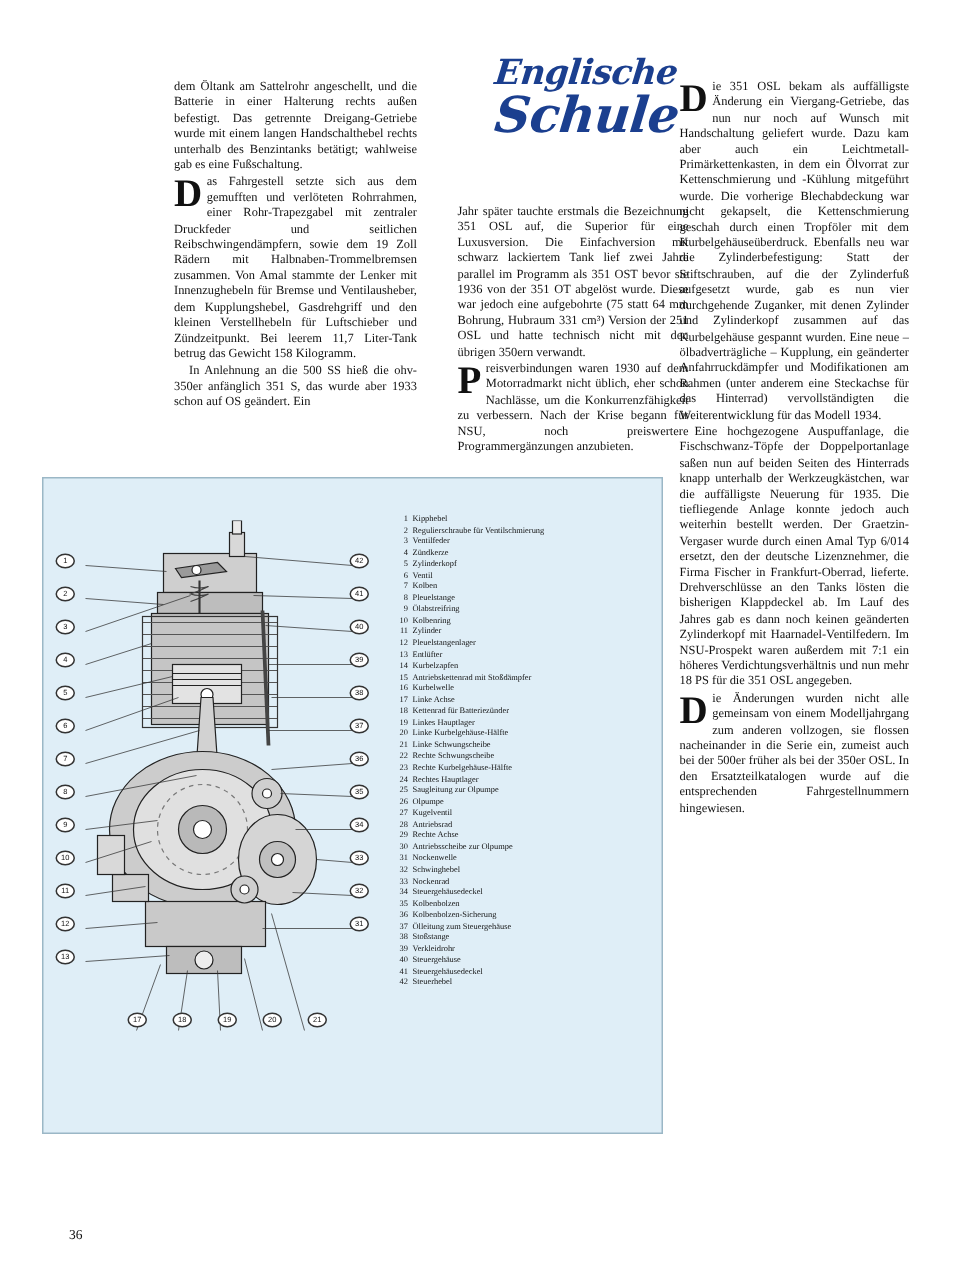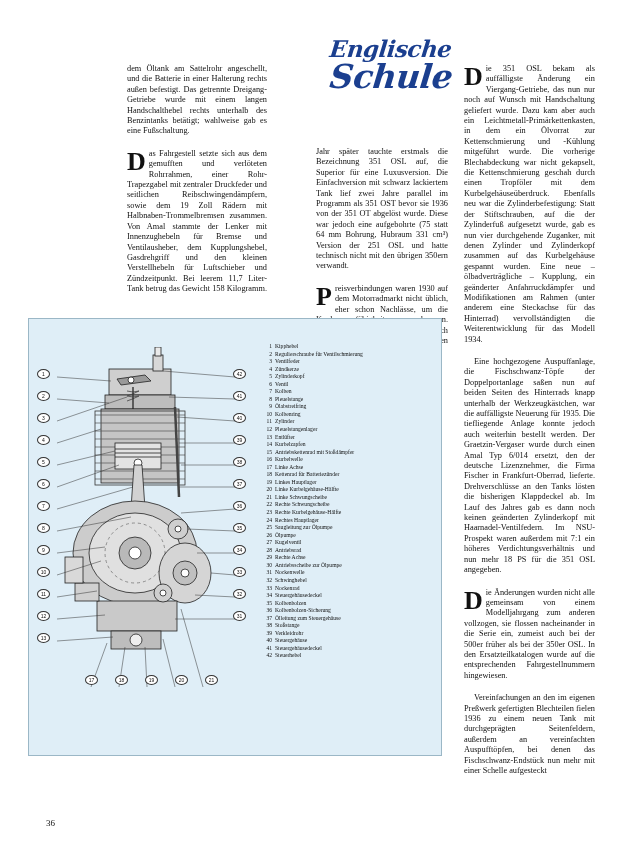--- a/index.html
+++ b/index.html
@@ -56,21 +56,21 @@
   .col {
     position: absolute;
     font-size: 8.3px;
     line-height: 10.4px;
     text-align: justify;
     text-justify: inter-word;
     hyphens: auto;
     color: #111;
   }
   .col p {
-    margin: 12px;
+    margin: 1px;
     text-indent: 10px;
   }
   .col p.noind { text-indent: 0; }
 
   #col1 { left: 115px; top: 52px;  width: 164px; }
   #col2 { left: 304px; top: 135px; width: 156px; }
   #col3 { left: 452px; top: 52px;  width: 155px; }
 
   
   .dropcap {
@@ -151,32 +151,32 @@
 <div class="page">
 
   <div class="masthead">
     <div class="l1">Englische</div><br>
     <div class="l2">Schule</div>
   </div>
 
   <div class="col" id="col1">
     <p class="noind">dem Öltank am Sattelrohr angeschellt, und die Batterie in einer Halterung rechts außen befestigt. Das getrennte Dreigang-Getriebe wurde mit einem langen Handschalthebel rechts unterhalb des Benzintanks betätigt; wahlweise gab es eine Fußschaltung.</p>
     <p class="noind"><span class="dropcap">D</span><span>as Fahrgestell setzte sich aus dem gemufften und verlöteten Rohrrahmen, einer Rohr-Trapezgabel mit zentraler Druckfeder und seitlichen Reibschwingendämpfern, sowie dem 19 Zoll Rädern mit Halbnaben-Trommelbremsen zusammen. Von Amal stammte der Lenker mit Innenzughebeln für Bremse und Ventilausheber, dem Kupplungshebel, Gasdrehgriff und den kleinen Verstellhebeln für Luftschieber und Zündzeitpunkt. Bei leerem 11,7 Liter-Tank betrug das Gewicht 158 Kilogramm.</span></p>
+    <p>In Anlehnung an die 500 SS hieß die ohv-350er anfänglich 351 S, das wurde aber 1933 schon auf OS geändert. Ein</p>
   </div>
 
   <div class="col" id="col2">
     <p class="noind">Jahr später tauchte erstmals die Bezeichnung 351 OSL auf, die Superior für eine Luxusversion. Die Einfachversion mit schwarz lackiertem Tank lief zwei Jahre parallel im Programm als 351 OST bevor sie 1936 von der 351 OT abgelöst wurde. Diese war jedoch eine aufgebohrte (75 statt 64 mm Bohrung, Hubraum 331 cm³) Version der 251 OSL und hatte technisch nicht mit den übrigen 350ern verwandt.</p>
     <p class="noind"><span class="dropcap">P</span><span>reisverbindungen waren 1930 auf dem Motorradmarkt nicht üblich, eher schon Nachlässe, um die Konkurrenzfähigkeit zu verbessern. Nach der Krise begann für NSU, noch preiswertere Programmergänzungen anzubieten.</span></p>
   </div>
 
   <div class="col" id="col3">
     <p class="noind"><span class="dropcap">D</span><span>ie 351 OSL bekam als auffälligste Änderung ein Viergang-Getriebe, das nun nur noch auf Wunsch mit Handschaltung geliefert wurde. Dazu kam aber auch ein Leichtmetall-Primärkettenkasten, in dem ein Ölvorrat zur Kettenschmierung und -Kühlung mitgeführt wurde. Die vorherige Blechabdeckung war nicht gekapselt, die Kettenschmierung geschah durch einen Tropföler mit dem Kurbelgehäuseüberdruck. Ebenfalls neu war die Zylinderbefestigung: Statt der Stiftschrauben, auf die der Zylinderfuß aufgesetzt wurde, gab es nun vier durchgehende Zuganker, mit denen Zylinder und Zylinderkopf zusammen auf das Kurbelgehäuse gespannt wurden. Eine neue – ölbadverträgliche – Kupplung, ein geänderter Anfahrruckdämpfer und Modifikationen am Rahmen (unter anderem eine Steckachse für das Hinterrad) vervollständigten die Weiterentwicklung für das Modell 1934.</span></p>
     <p>Eine hochgezogene Auspuffanlage, die Fischschwanz-Töpfe der Doppelportanlage saßen nun auf beiden Seiten des Hinterrads knapp unterhalb der Werkzeugkästchen, war die auffälligste Neuerung für 1935. Die tiefliegende Anlage konnte jedoch auch weiterhin bestellt werden. Der Graetzin-Vergaser wurde durch einen Amal Typ 6/014 ersetzt, den der deutsche Lizenznehmer, die Firma Fischer in Frankfurt-Oberrad, lieferte. Drehverschlüsse an den Tanks lösten die bisherigen Klappdeckel ab. Im Lauf des Jahres gab es dann noch keinen geänderten Zylinderkopf mit Haarnadel-Ventilfedern. Im NSU-Prospekt waren außerdem mit 7:1 ein höheres Verdichtungsverhältnis und nun mehr 18 PS für die 351 OSL angegeben.</p>
     <p class="noind"><span class="dropcap">D</span><span>ie Änderungen wurden nicht alle gemeinsam von einem Modelljahrgang zum anderen vollzogen, sie flossen nacheinander in die Serie ein, zumeist auch bei der 500er früher als bei der 350er OSL. In den Ersatzteilkatalogen wurde auf die entsprechenden Fahrgestellnummern hingewiesen.</span></p>
-    <p>Vereinfachungen an den im eigenen Preßwerk gefertigten Blechteilen fielen 1936 zu einem neuen Tank mit durchgeprägten Seitenfeldern, außerdem an vereinfachten Auspufftöpfen, bei denen das Fischschwanz-Endstück nun mehr mit einer Schelle aufgesteckt</p>
   </div>
 
   <div class="figure">
 
     <svg class="fig-img" viewBox="0 0 220 400">
 
       <g stroke="#222" stroke-width="0.8" fill="none">
 
         <rect x="74" y="22" width="62" height="26" fill="#cfcfcf"></rect>
         <rect x="70" y="48" width="70" height="14" fill="#bdbdbd"></rect>

